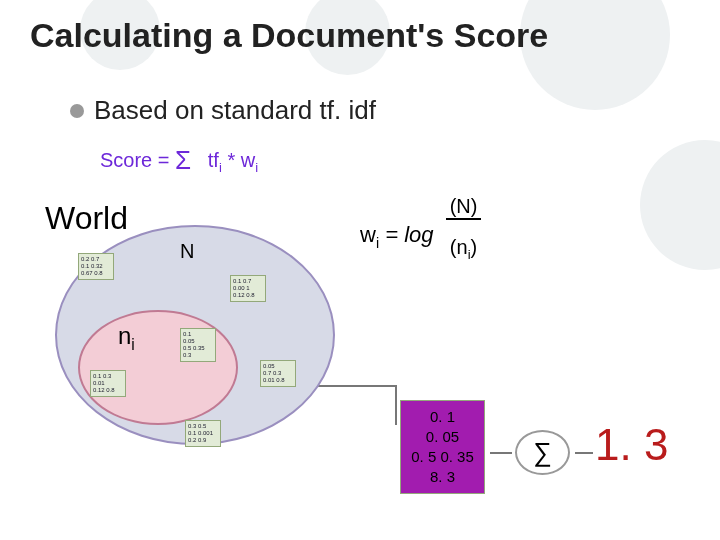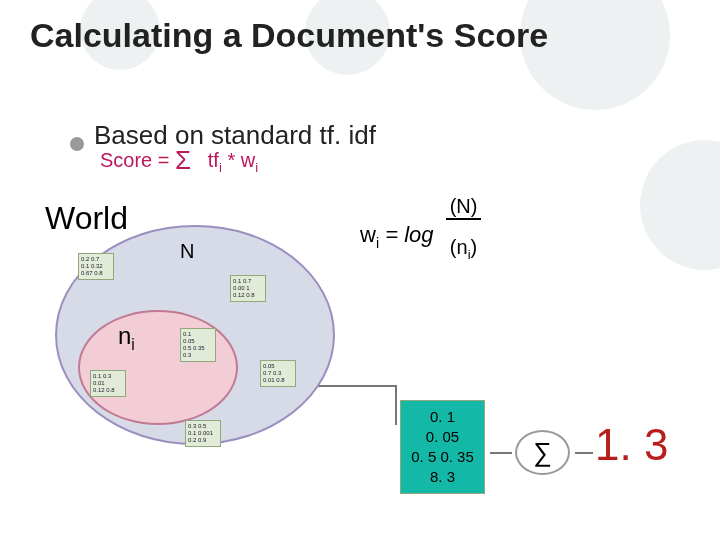--- a/index.html
+++ b/index.html
@@ -23,42 +23,41 @@
     left: 30px;
     font-size: 34px;
     color: #222;
     z-index: 5;
   }
   .bullet-row {
     position: absolute;
     top: 95px;
     left: 70px;
     display: flex;
-    align-items: flex-end;
+    align-items: center;
     gap: 10px;
     z-index: 5;
-    margin-top: 25px;
   }
   .bullet-dot {
     width: 14px;
     height: 14px;
     border-radius: 50%;
     background: #999;
     flex-shrink: 0;
   }
   .bullet-text {
     font-size: 26px;
     color: #222;
   }
   .formula-score {
     position: absolute;
     top: 145px;
     left: 100px;
     font-size: 20px;
-    color: #be185d;
+    color: #6d28d9;
     z-index: 5;
   }
   .sigma-big { font-size: 26px; vertical-align: -2px; }
   sub { font-size: 0.65em; }
   .world-label {
     position: absolute;
     top: 200px;
     left: 45px;
     font-size: 32px;
     z-index: 5;
@@ -128,21 +127,21 @@
     color: #223;
     padding: 2px;
     width: 36px;
     z-index: 4;
   }
   .big-doc {
     position: absolute;
     top: 400px;
     left: 400px;
     width: 85px;
-    background: #14b8a6;
+    background: #a21caf;
     border: 1px solid #93a87a;
     padding: 6px 4px;
     text-align: center;
     font-size: 15px;
     line-height: 20px;
     z-index: 5;
   }
   .sigma-oval {
     position: absolute;
     top: 430px;

